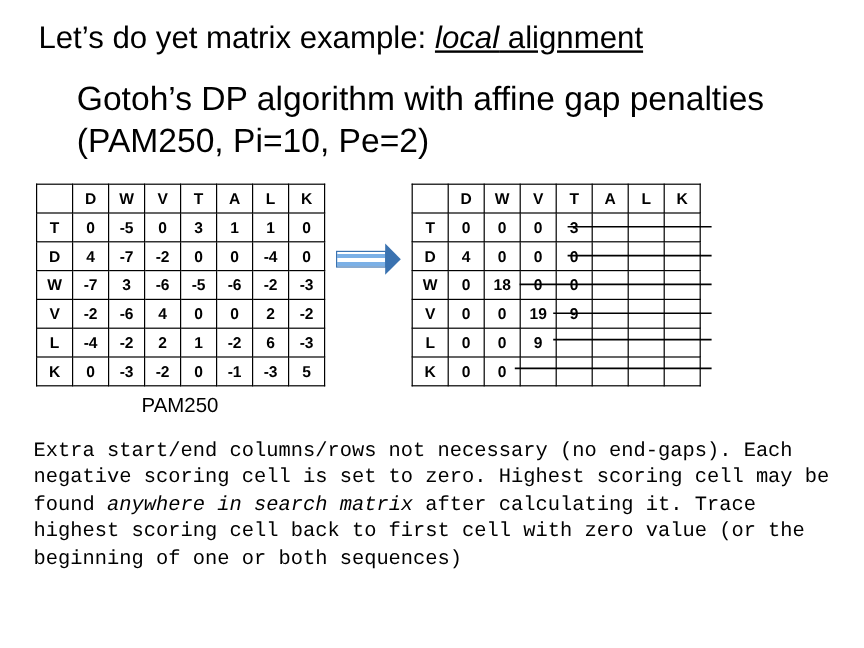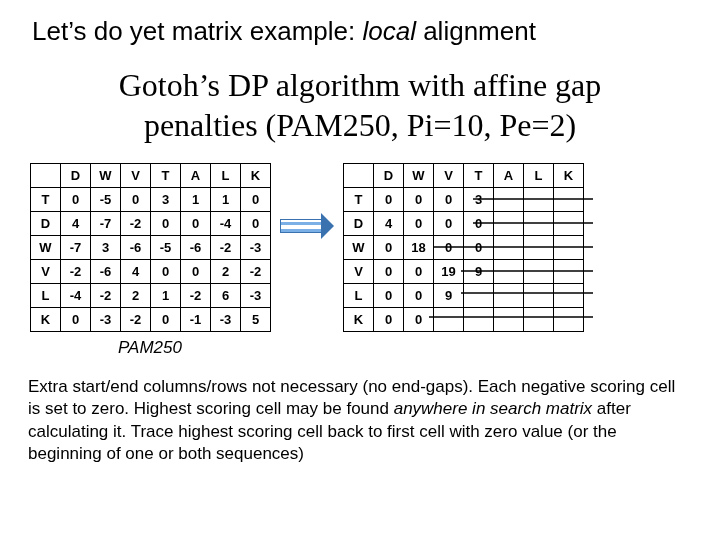--- a/index.html
+++ b/index.html
@@ -12,27 +12,26 @@
     box-sizing: border-box;
     padding: 12px 24px 10px 24px;
     position: relative;
   }
   .title {
     font-size: 26px;
     text-align: left;
     margin: 4px 0 18px 8px;
   }
   .title .italic { font-style: italic; }
-  .title .ul { }
+  .title .ul { text-decoration: underline; }
   .subtitle {
-    font-size: 32px;
-    text-align: center;
+    font-size: 28px;
+    text-align: left;
     margin: 0 40px 18px 40px;
     line-height: 1.25;
-    font-family: Liberation Serif, serif;
   }
   .tables-row {
     display: flex;
     align-items: flex-start;
     gap: 8px;
     margin: 0 6px 4px 6px;
   }
   table.matrix {
     border-collapse: collapse;
     font-size: 13px;
@@ -64,28 +63,28 @@
     box-sizing:border-box;
   }
   .arrow .head {
     position:absolute; left:41px; top:0;
     width:0; height:0;
     border-top:13px solid transparent;
     border-bottom:13px solid transparent;
     border-left:13px solid #3a72b0;
   }
   .pam-label {
-    font-style: italic;
     font-size: 17px;
     margin: 6px 0 18px 94px;
   }
   .body-text {
     font-size: 17px;
     line-height: 1.32;
     margin: 0 4px;
+    font-family: Liberation Mono, monospace;
   }
   .body-text .ital { font-style: italic; }
   
   .right-wrap { position: relative; }
   svg.trace { position:absolute; left:0; top:0; pointer-events:none; }
 </style>
 </head>
 <body>
 
 <div class="title">

